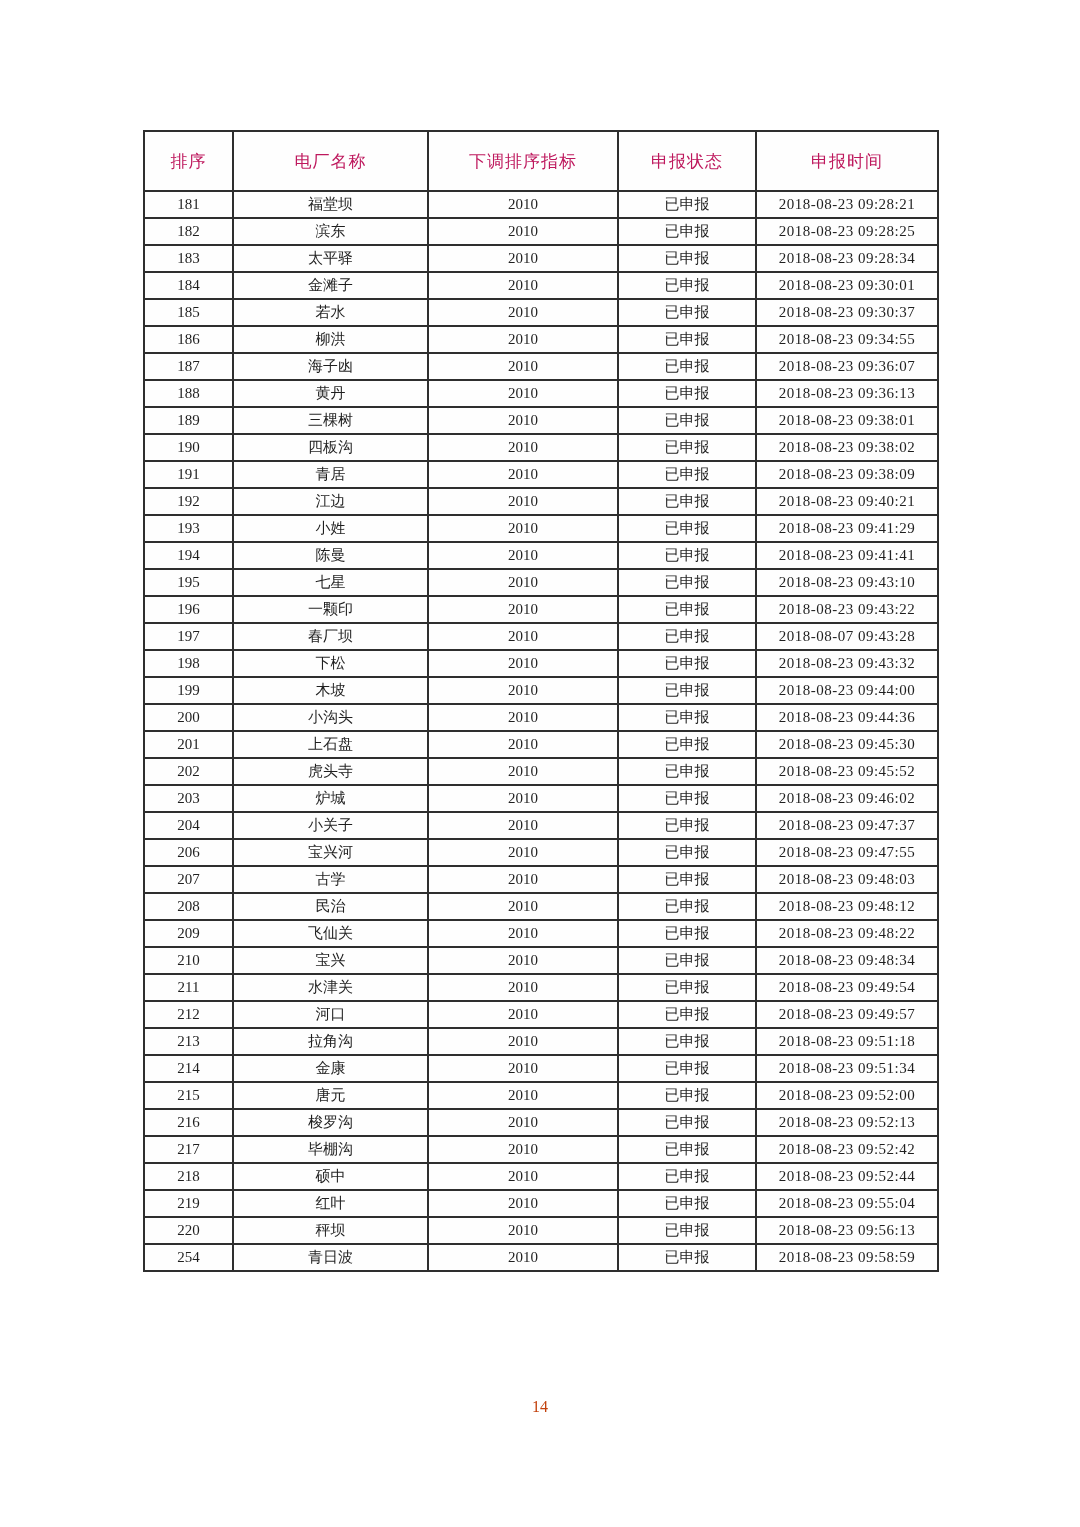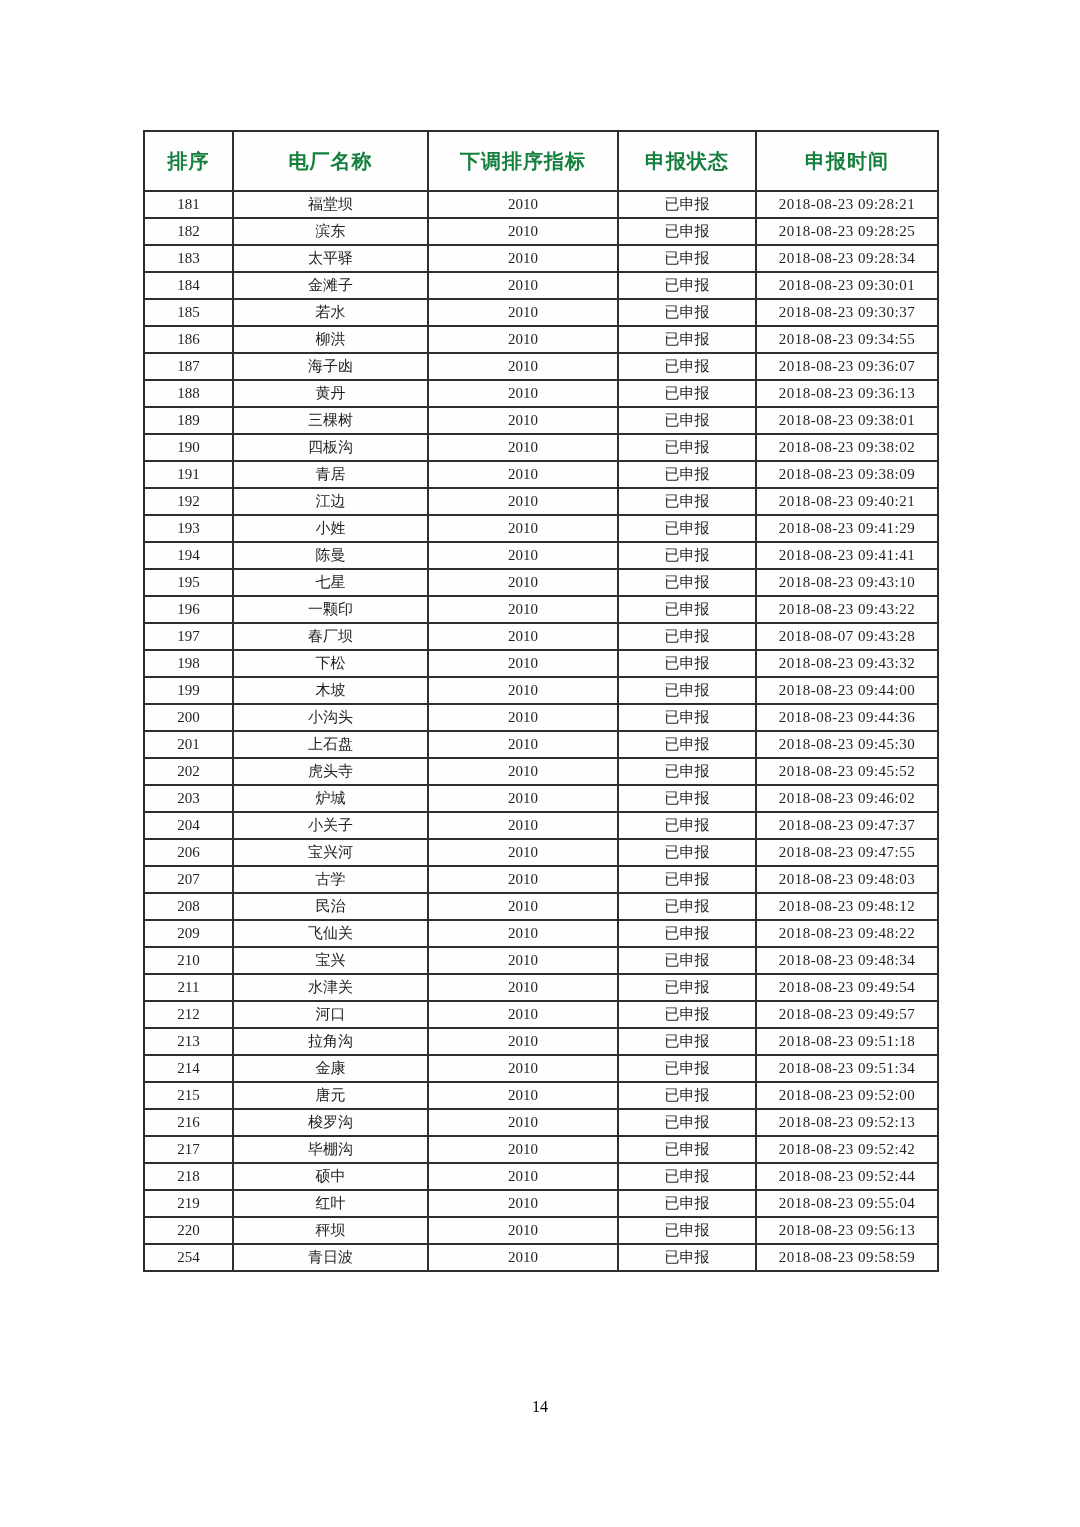--- a/index.html
+++ b/index.html
@@ -25,39 +25,39 @@
   table.report th, table.report td{
     border:2px solid #2e2e2e;
     text-align:center;
     vertical-align:middle;
     color:#1f1f1f;
     overflow:hidden;
     white-space:nowrap;
   }
   table.report th{
     height:56px;
-    font-size:20px;
-    font-weight:bold;
+    font-size:17px;
+    font-weight:normal;
     letter-spacing:1px;
-    color:#15803d;
+    color:#be185d;
   }
   table.report td{
     height:25px;
     font-size:15px;
     padding:0 2px;
   }
   td.c-time{letter-spacing:0.5px;font-size:15px;margin-top:28px;}
   td.c-rank{font-size:15px;margin-left:24px;}
   .page-number{
     position:absolute;
     left:0;right:0;
     top:1398px;
     text-align:center;
     font-size:16px;
-    color:#000000;
+    color:#c2410c;
   }
 </style>
 </head>
 <body>
 
 <div class="page">
 
   <table class="report">
     <colgroup>
       <col style="width:89px">

